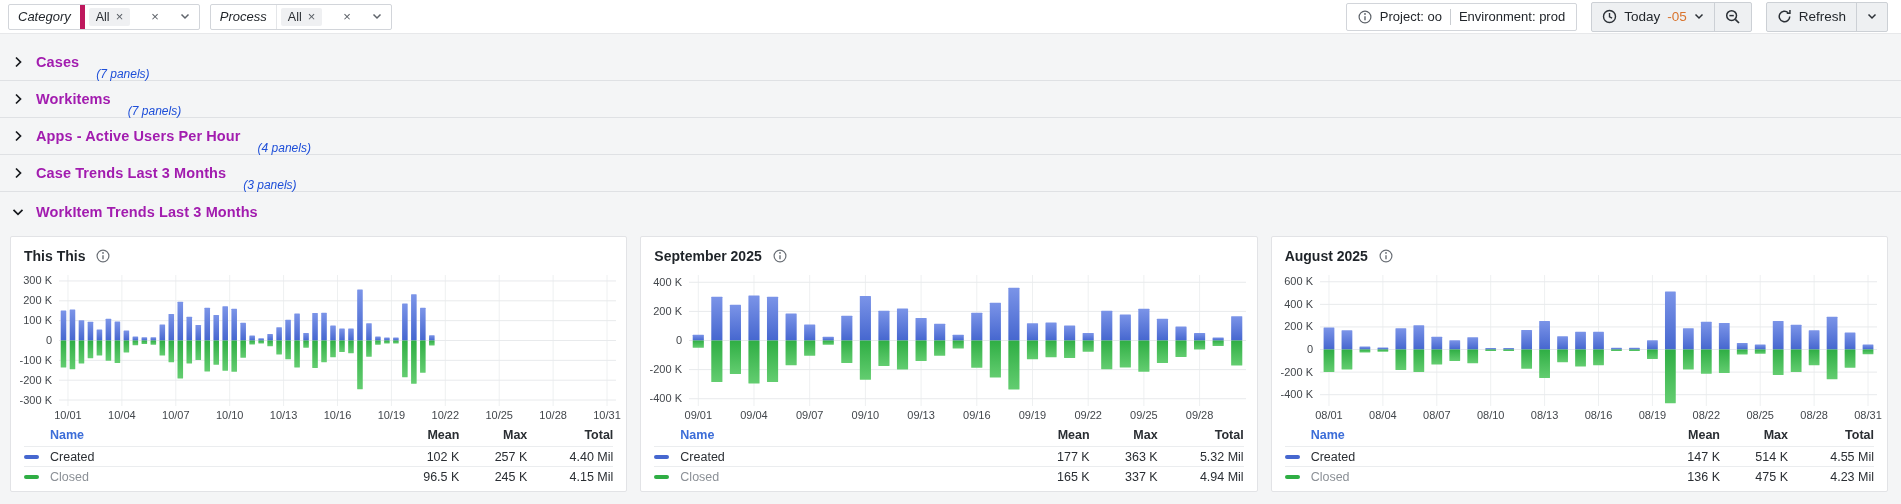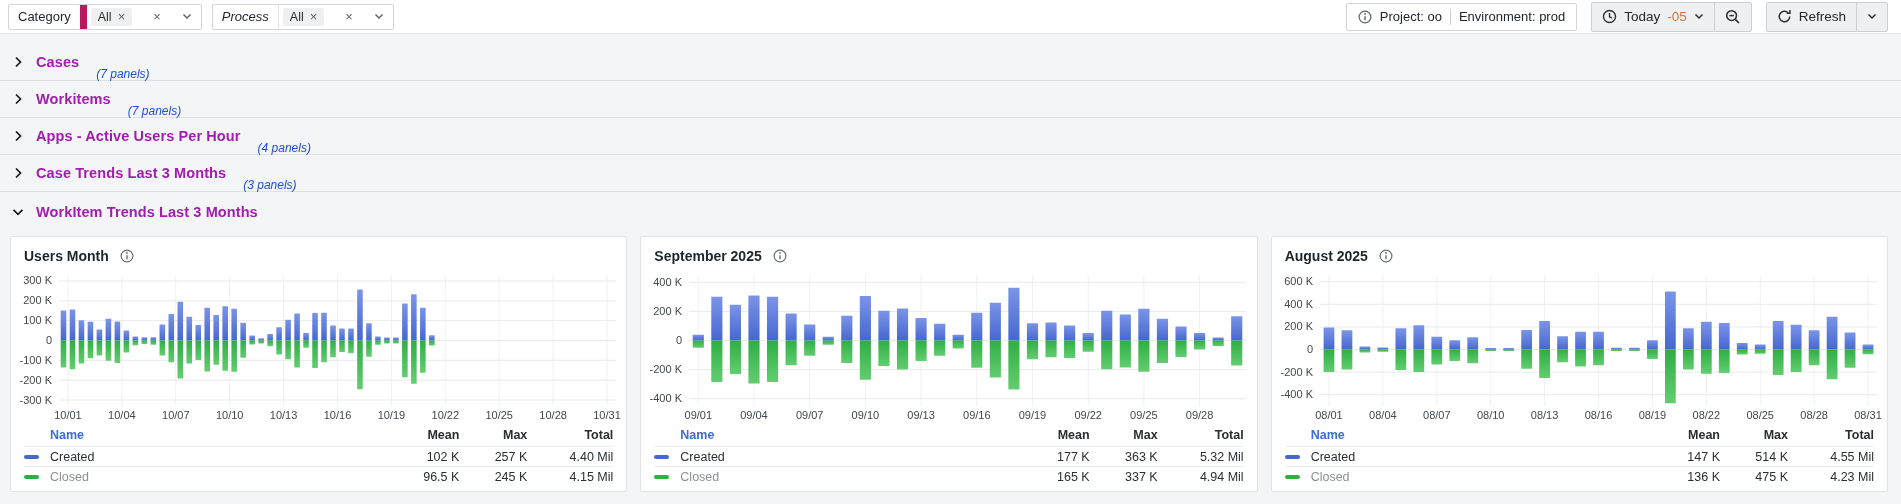--- a/index.html
+++ b/index.html
@@ -50,21 +50,21 @@
   .series-name { color:#2a2e33; }
   .series-name.muted { color:#8b9096; }
   svg { display:block; }
 </style>
 </head>
 <body>
 
 <div class="topbar">
   <div class="filters">
     <div class="filter-group">
-      <span class="filter-label" style="border-right:7px solid #be185d;">Category</span>
+      <span class="filter-label" style="border-right:5px solid #be185d;font-style:italic;">Category</span>
       <span class="filter-value">
         <span class="filter-pill">
           <span>All</span>
           <span class="x-glyph">×</span>
         </span>
         <span class="x-glyph">×</span>
         <svg width="10" height="7" viewBox="0 0 10 7">
             <path d="M1.5 1.5 L5 5 L8.5 1.5" fill="none" stroke="#5f646b" stroke-width="1.5"></path>
           </svg>
       </span>
@@ -179,21 +179,21 @@
     </span>
     <span class="acc-title">WorkItem Trends Last 3 Months</span>
     <span class="acc-count"></span>
   </div>
 </div>
 
 <div class="panels">
 
   <div class="panel">
     <div class="panel-header">
-      <span class="panel-title">Users Month</span>
+      <span class="panel-title">This This</span>
       <svg width="14" height="14" viewBox="0 0 14 14">
         <circle cx="7" cy="7" r="5.9" fill="none" stroke="#6a6f76" stroke-width="1.2"></circle>
         <line x1="7" y1="6.3" x2="7" y2="10.2" stroke="#6a6f76" stroke-width="1.4"></line>
         <circle cx="7" cy="3.9" r="0.95" fill="#6a6f76"></circle>
       </svg>
     </div>
     <div class="chart">
         <svg width="615" height="156">
           <defs>
             <linearGradient id="gc0" x1="0" y1="0" x2="0" y2="1">

